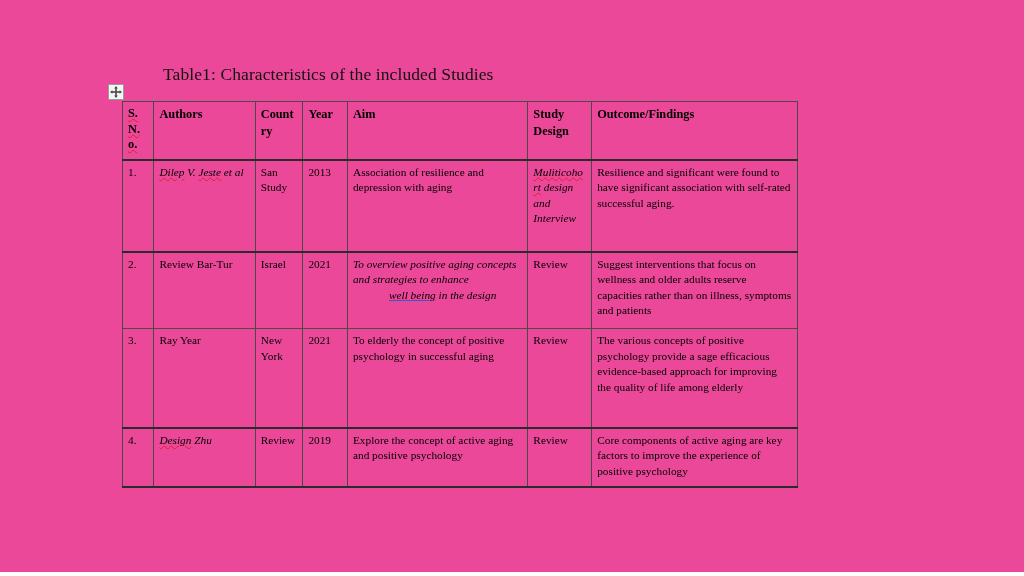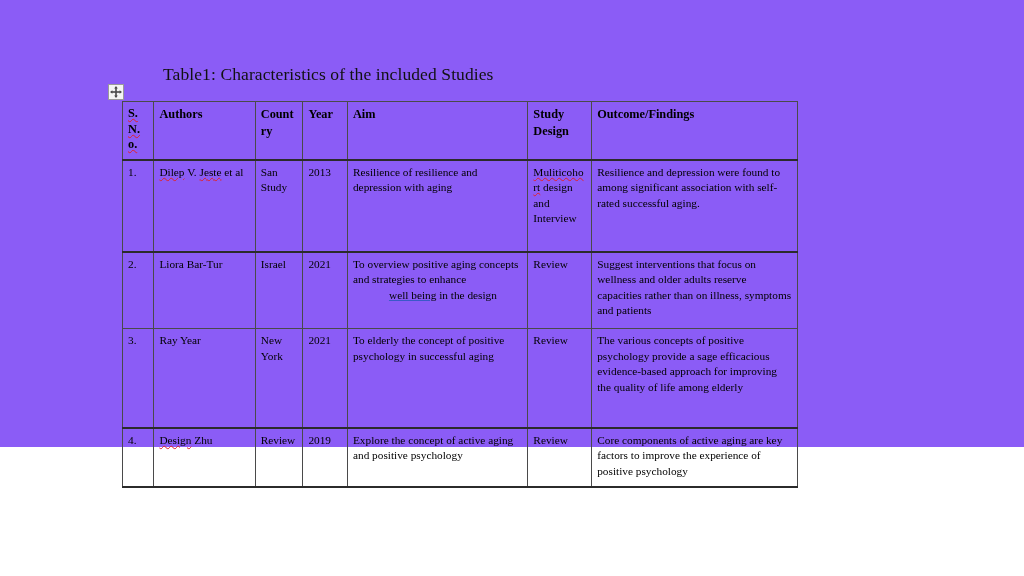--- a/index.html
+++ b/index.html
@@ -15,22 +15,22 @@
     color: #000000;
     overflow: hidden;
     position: relative;
   }
 
   
   #doc-canvas {
     position: absolute;
     left: 0; top: 0;
     width: 1024px;
-    height: 447px;
-    background: #8b5cf6;
+    height: 572px;
+    background: #ec4899;
   }
 
   
   #table-move-handle {
     position: absolute;
     left: 108px;
     top: 84px;
     width: 16px;
     height: 16px;
     border: 1px solid #9a9a9a;
@@ -106,21 +106,21 @@
     text-decoration: underline wavy #e0202a;
     text-decoration-thickness: 1px;
     text-underline-offset: 1px;
   }
   .grammar-err {
     text-decoration: underline #3a59c8;
     text-decoration-thickness: 1.4px;
     text-underline-offset: 1px;
     margin-left: 36px;
   }
-  .cell-text { display: block; }
+  .cell-text { display: block; font-style: italic; }
 </style>
 </head>
 <body>
 
 <div id="doc-canvas">
 
   <div id="table-move-handle">
     <svg width="14" height="14" viewBox="0 0 14 14" aria-hidden="true">
       <g fill="#4a4a4a">
         <rect x="6.2" y="2.2" width="1.6" height="9.6"></rect>
@@ -163,29 +163,29 @@
       </tr>
     </thead>
     <tbody>
       <tr class="row-1">
         <td>1.</td>
         <td>
           <span class="cell-text"><span class="spell-err">Dilep</span> V. <span class="spell-err">Jeste</span> et al</span>
         </td>
         <td>San Study</td>
         <td>2013</td>
-        <td>Resilience of resilience and depression with aging</td>
+        <td>Association of resilience and depression with aging</td>
         <td>
           <span class="cell-text"><span class="spell-err">Muliticohort</span> design and Interview</span>
         </td>
-        <td>Resilience and depression were found to among significant association with self-rated successful aging.</td>
+        <td>Resilience and significant were found to have significant association with self-rated successful aging.</td>
       </tr>
       <tr class="row-2">
         <td>2.</td>
-        <td>Liora Bar-Tur</td>
+        <td>Review Bar-Tur</td>
         <td>Israel</td>
         <td>2021</td>
         <td>
           <span class="cell-text"><span>To overview positive aging concepts and strategies to enhance </span><span class="grammar-err">well being</span><span> in the design</span></span>
         </td>
         <td>Review</td>
         <td>Suggest interventions that focus on wellness and older adults reserve capacities rather than on illness, symptoms and patients</td>
       </tr>
       <tr class="row-3">
         <td>3.</td>

